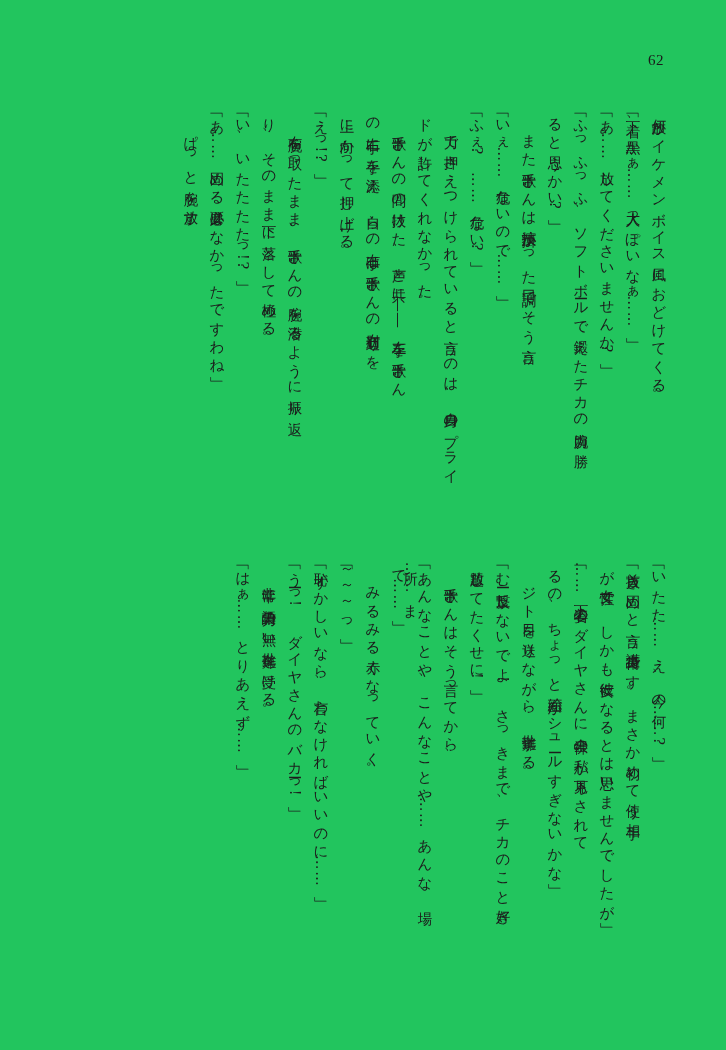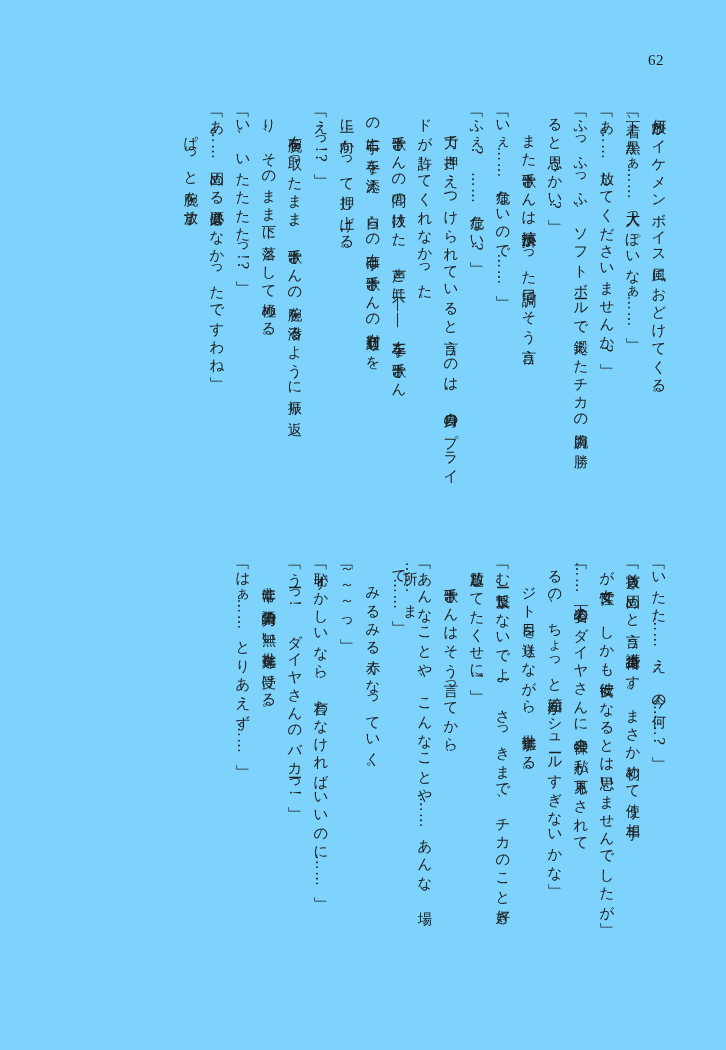--- a/index.html
+++ b/index.html
@@ -12,21 +12,21 @@
     height: 1050px;
     position: relative;
     font-family: "Liberation Serif", "DejaVu Serif", serif;
     color: #1a1a1a;
     overflow: hidden;
   }
 
   .page {
     position: absolute;
     inset: 0;
-    background: #7dd3fc;
+    background: #22c55e;
     text-decoration: underline;
   }
 
   
   .page-number {
     position: absolute;
     top: 52px;
     right: 62px;
     font-size: 15px;
     letter-spacing: 0.5px;

